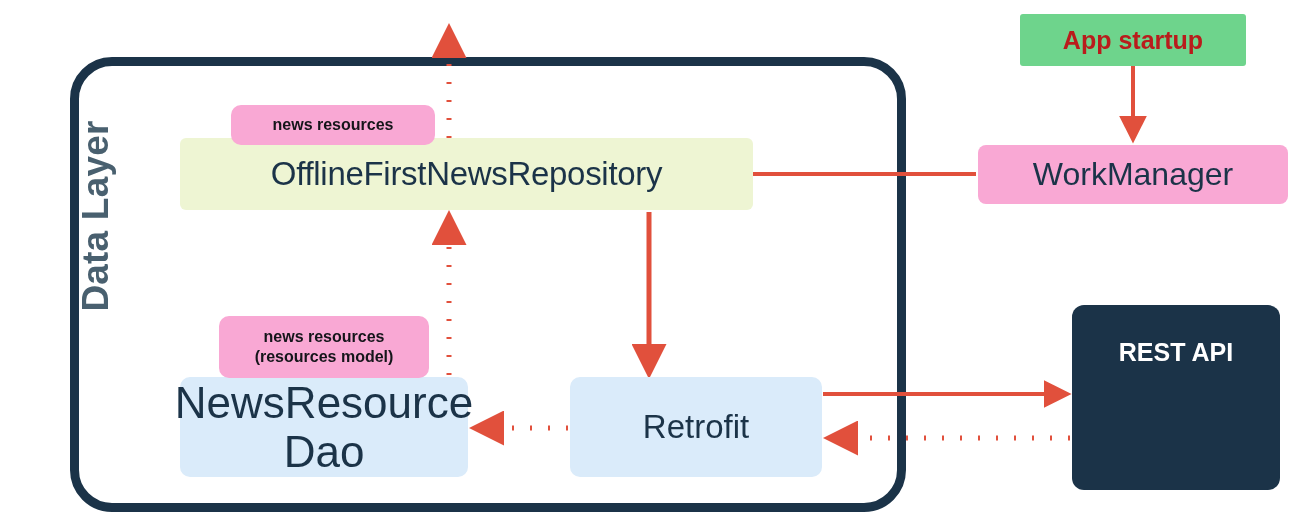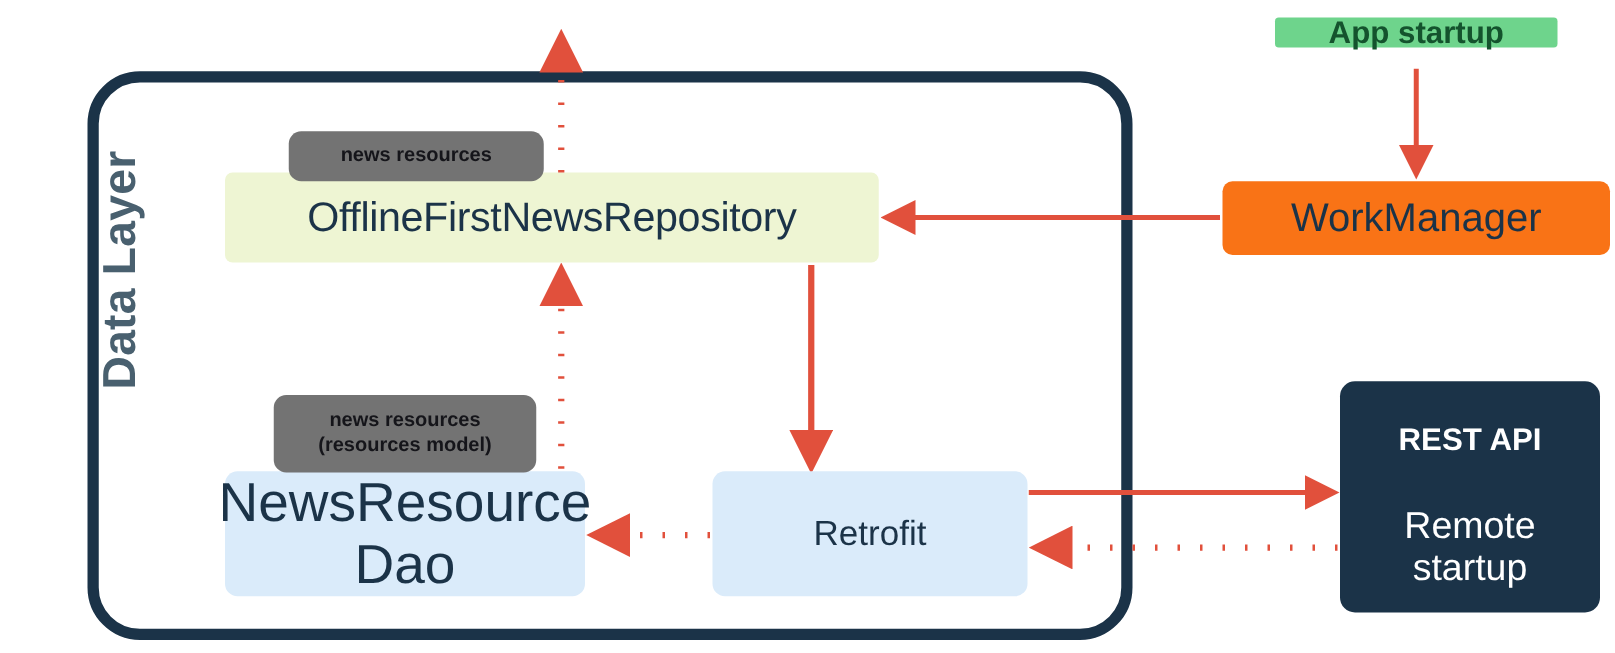--- a/index.html
+++ b/index.html
@@ -55,21 +55,21 @@
     text-align: center;
     border-radius: 6px;
     line-height: 1.12;
     color: #1b3348;
     z-index: 5;
   }
 
   .node-repo {
     left: 180px;
     top: 138px;
-    width: 523px;
+    width: 573px;
     height: 72px;
     background: #eef5d3;
     font-size: 33px;
     letter-spacing: -0.3px;
   }
 
   .node-dao {
     left: 180px;
     top: 377px;
     width: 288px;
@@ -79,80 +79,81 @@
     flex-direction: column;
     border-radius: 10px;
   }
 
   .node-retrofit {
     left: 570px;
     top: 377px;
     width: 252px;
     height: 100px;
     background: #daebfa;
-    font-size: 28px;
+    font-size: 33px;
     flex-direction: row;
     border-radius: 10px;
     align-items: center;
   }
 
   .node-workmanager {
     left: 978px;
     top: 145px;
     width: 310px;
     height: 59px;
-    background: #f97316;
+    background: #f9a8d4;
     font-size: 32px;
     border-radius: 8px;
   }
 
   .node-appstartup {
     left: 1020px;
     top: 14px;
     width: 226px;
-    height: 24px;
+    height: 52px;
     background: #6ed48c;
-    color: #14532d;
+    color: #b91c1c;
     font-size: 25px;
     font-weight: 700;
     border-radius: 3px;
     text-align: right;
   }
 
   .node-rest {
     left: 1072px;
     top: 305px;
     width: 208px;
     height: 185px;
     background: #1b3348;
     color: #ffffff;
     border-radius: 12px;
     flex-direction: column;
     justify-content: flex-start;
+    gap: 48px;
   }
   .rest-title {
     font-size: 25px;
     font-weight: 700;
     margin-top: 33px;
   }
   .rest-sub {
     font-size: 30px;
     margin-top: 38px;
     line-height: 1.12;
   }
 
   
   .edge-label {
     position: absolute;
     box-sizing: border-box;
     display: flex;
     align-items: center;
     justify-content: center;
     flex-direction: column;
-    background: #737373;
+    background: #f9a8d4;
     border-radius: 10px;
     color: #15151a;
     font-size: 16px;
     font-weight: 700;
     text-align: center;
     line-height: 1.22;
     z-index: 7;
   }
   .edge-label-news {
     left: 231px;
@@ -242,21 +243,21 @@
     <span>WorkManager</span>
   </div>
 
   <div class="node node-appstartup">
     <span>App startup</span>
   </div>
 
   <div class="node node-rest">
     <span class="rest-title">REST API</span>
     <span class="rest-sub">
-      <span>Remote</span><br>
+      <br>
       <span>startup</span>
     </span>
   </div>
 
   <div class="edge-label edge-label-news">
     <span>news resources</span>
   </div>
 
   <div class="edge-label edge-label-internal">
     <span>news resources</span>

